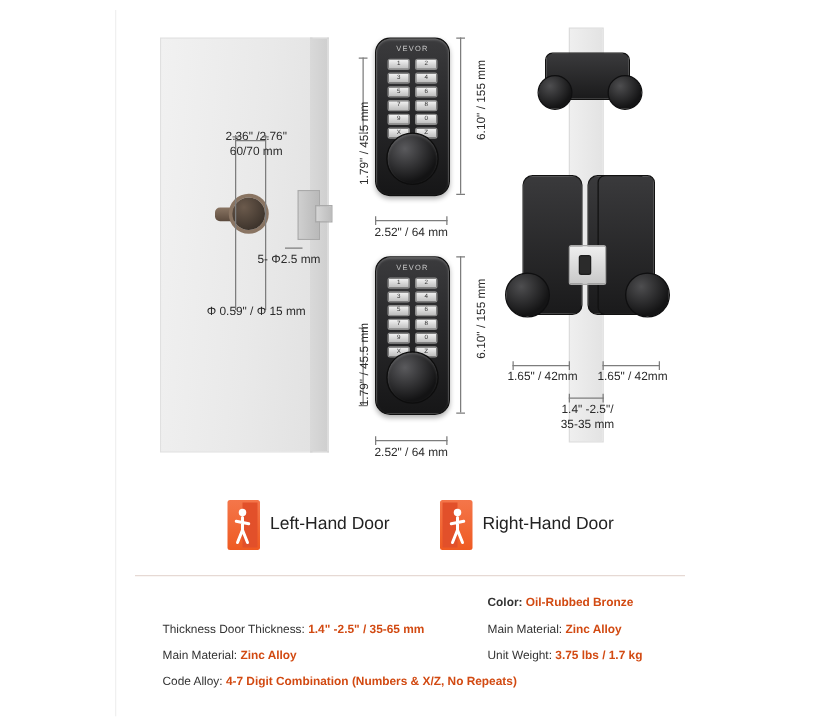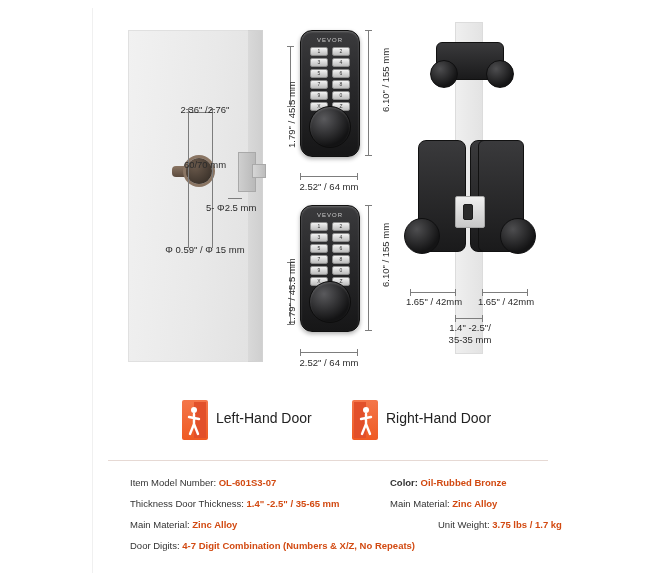--- a/index.html
+++ b/index.html
@@ -148,21 +148,21 @@
   <div class="knob-stem"></div>
   <div class="knob-core"></div>
 
   <div class="dim-line-v" style="left:188px;top:108px;height:140px;"></div>
   <div class="dim-line-v" style="left:212px;top:108px;height:140px;"></div>
   <div class="dim-line-h" style="left:188px;top:112px;width:24px;"></div>
   <div class="tick" style="left:186px;top:109px;width:5px;height:1px;"></div>
   <div class="tick" style="left:210px;top:109px;width:5px;height:1px;"></div>
 
   <div class="lbl c" style="left:150px;top:104px;width:110px;">2.36" /2.76"</div>
-  <div class="lbl c" style="left:150px;top:116px;width:110px;margin-top:43px;">60/70 mm</div>
+  <div class="lbl c" style="left:150px;top:116px;width:110px;">60/70 mm</div>
   <div class="lbl c" style="left:135px;top:244px;width:140px;">Φ 0.59" / Φ 15 mm</div>
   <div class="lbl" style="left:206px;top:202px;">5- Φ2.5 mm</div>
   <div class="dim-line-h" style="left:228px;top:198px;width:14px;"></div>
 
   <div class="lock" style="left:300px;top:30px;width:58px;height:125px;">
     <div class="brand">VEVOR</div>
     <div class="keys" style="top:16px;">
       <div class="key">1</div>
       <div class="key">2</div>
       <div class="key">3</div>
@@ -277,44 +277,40 @@
           <circle cx="9" cy="4" r="3" fill="#ffffff"></circle>
           <path d="M9 8 L9 18 M9 18 L5 28 M9 18 L13 28 M4 13 L14 11" stroke="#ffffff" stroke-width="2.4" fill="none" stroke-linecap="round"></path>
         </svg>
       </div>
     </div>
     <div class="hand-label" style="left:386px;">Right-Hand Door</div>
   </div>
 
   <div class="specbox">
 
-    <div class="spec" style="left:22px;top:16px;">
-      <span>Item Model Number:</span>
-      <b>OL-601S3-07</b>
-    </div>
     <div class="spec" style="left:22px;top:37px;">
       <span>Thickness Door Thickness:</span>
       <b>1.4" -2.5" / 35-65 mm</b>
     </div>
     <div class="spec" style="left:22px;top:58px;">
       <span>Main Material:</span>
       <b>Zinc Alloy</b>
     </div>
     <div class="spec" style="left:22px;top:79px;">
-      <span>Door Digits:</span>
+      <span>Code Alloy:</span>
       <b>4-7 Digit Combination (Numbers &amp; X/Z, No Repeats)</b>
     </div>
 
     <div class="spec" style="left:282px;top:16px;font-weight:bold;">
       <span>Color:</span>
       <b>Oil-Rubbed Bronze</b>
     </div>
     <div class="spec" style="left:282px;top:37px;">
       <span>Main Material:</span>
       <b>Zinc Alloy</b>
     </div>
-    <div class="spec" style="left:282px;top:58px;margin-left:48px;">
+    <div class="spec" style="left:282px;top:58px;">
       <span>Unit Weight:</span>
       <b>3.75 lbs / 1.7 kg</b>
     </div>
   </div>
 
 </div>
 
 </body></html>

